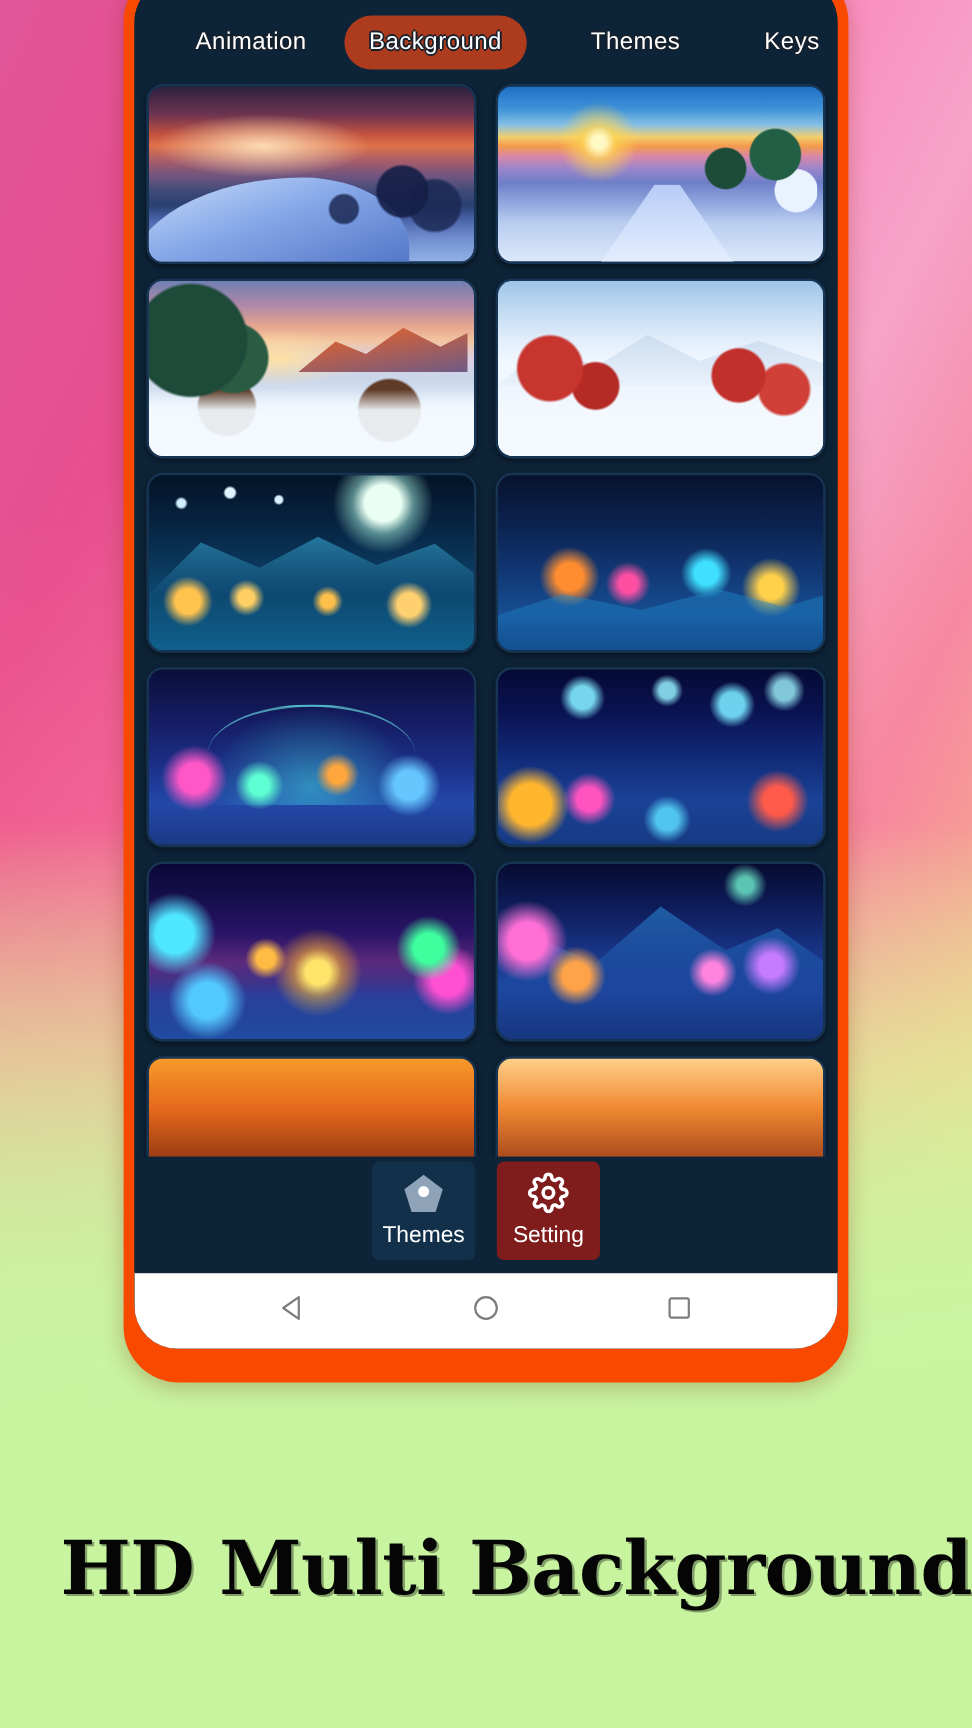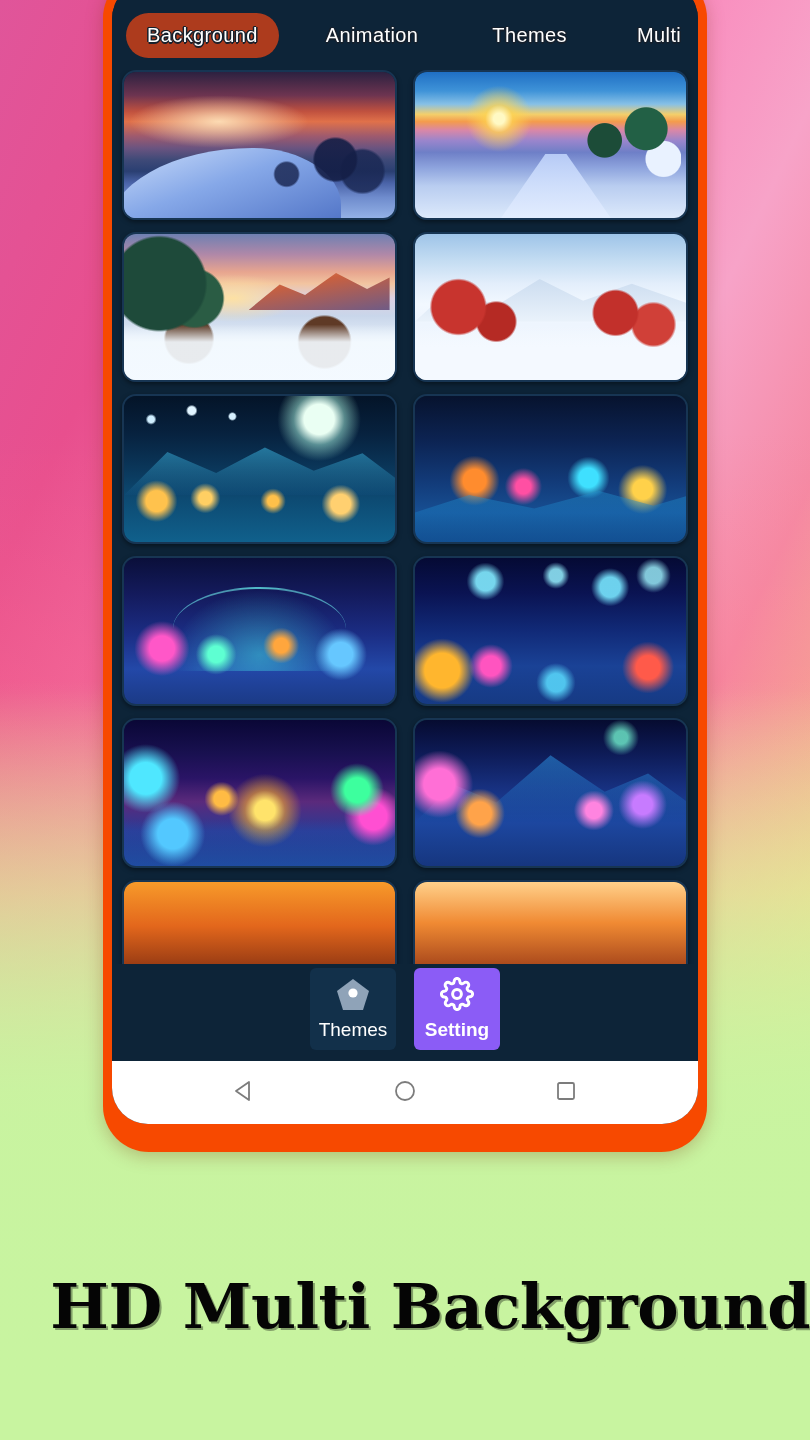--- a/index.html
+++ b/index.html
@@ -350,21 +350,21 @@
     z-index: 4;
   }
   .nav-item {
     width: 86px; height: 82px;
     border-radius: 6px;
     background: #123css;
     background: #12304a;
     display: flex; flex-direction: column;
     align-items: center; justify-content: center; gap: 8px;
   }
-  .nav-item.settings { background: #8b5cf6; font-weight: bold; }
+  .nav-item.settings { background: #7f1d1d; }
   .nav-label { color: #ffffff; font-size: 19px; }
   .pent { width: 34px; height: 33px; position: relative; }
   .pent svg, .gear svg { display:block; }
 
   
   .sysnav {
     flex: 0 0 auto;
     height: 64px;
     background: #ffffff;
     display: flex; align-items: center; justify-content: space-around;
@@ -394,24 +394,24 @@
 
   <div class="device">
     <div class="screen">
 
       <div class="app-header">
         
         
       </div>
 
       <div class="tabbar">
+        <div class="tab t-animation">Animation</div>
         <div class="tab active">Background</div>
-        <div class="tab t-animation">Animation</div>
         <div class="tab t-themes">Themes</div>
-        <div class="tab t-keys">Multi</div>
+        <div class="tab t-keys">Keys</div>
       </div>
 
       <div class="grid-wrap">
         <div class="grid" id="grid">
             <div class="thumb">
               <div class="art sc1"></div>
             </div>
             <div class="thumb">
               <div class="art sc2"></div>
             </div>

